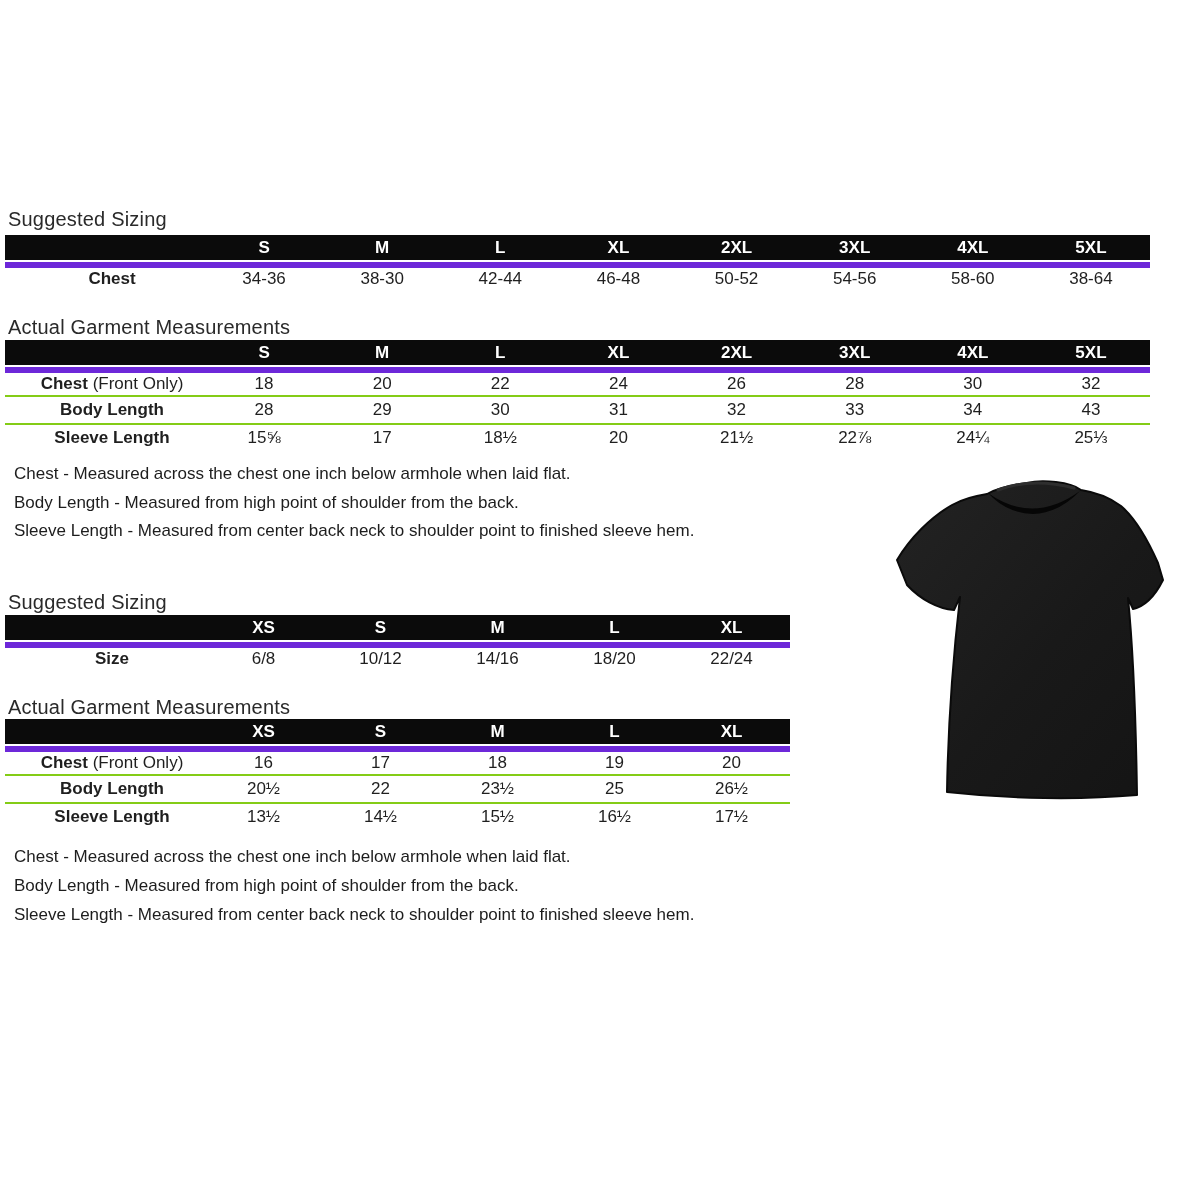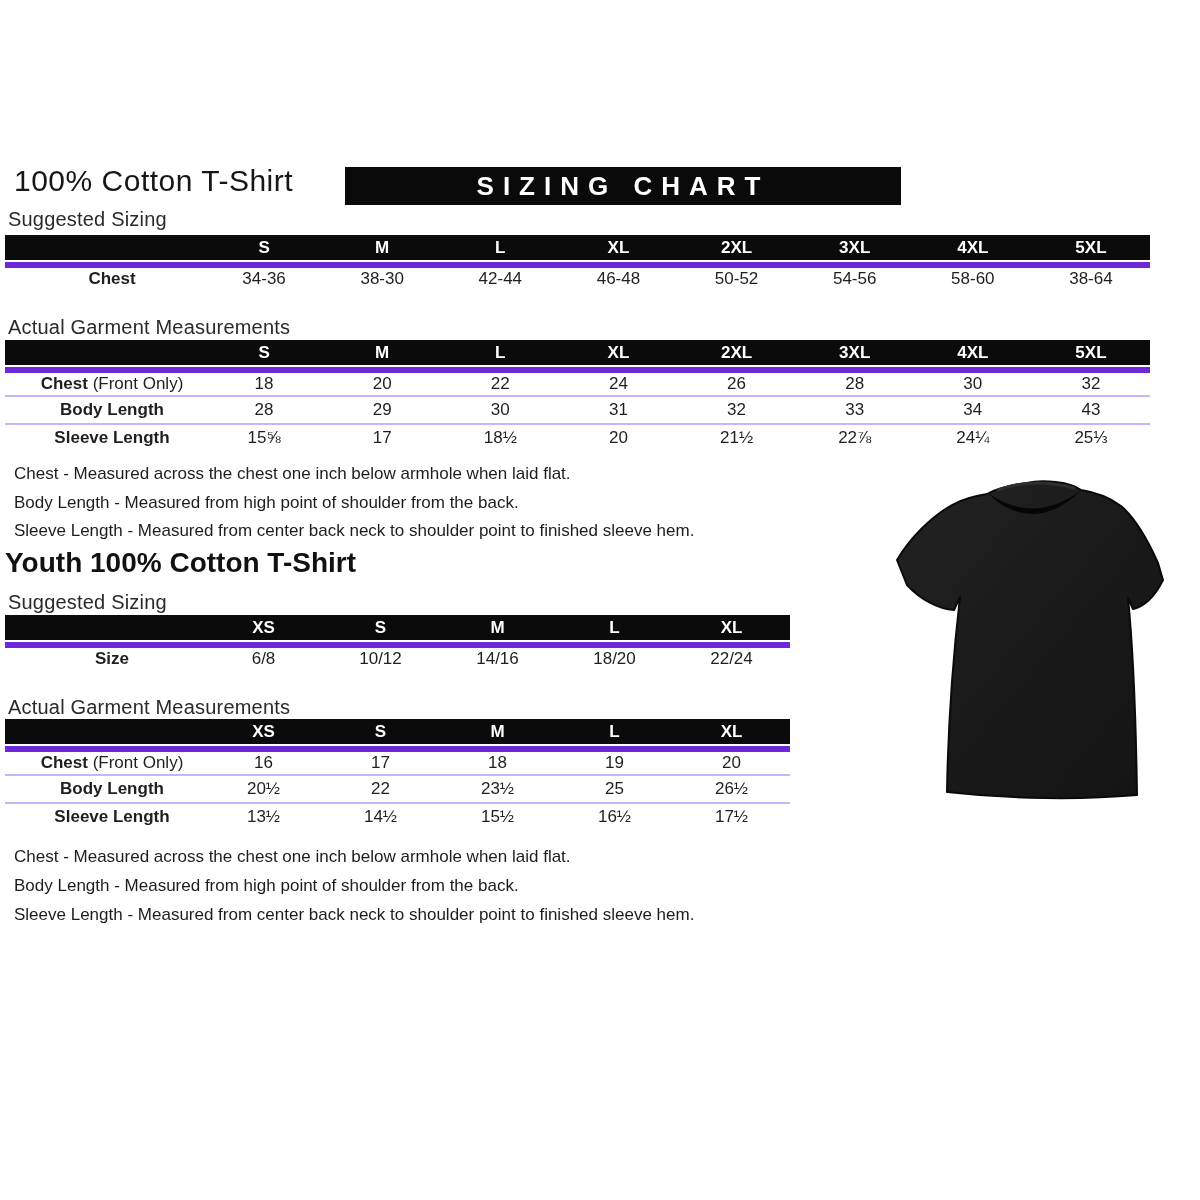--- a/index.html
+++ b/index.html
@@ -60,38 +60,36 @@
     border-bottom: 2px solid #ffffff;
     font-size: 17px;
   }
   table.size-table td {
     height: 28px;
     text-align: center;
     vertical-align: middle;
     color: #1f1f1f;
   }
   table.size-table tr.first-row td { border-top: 6px solid #6d28d9; }
-  table.size-table tr.lined td { border-top: 2px solid #c4b5fd; }
+  table.size-table tr.lined td { border-top: 2px solid #84cc16; }
   td.row-label, th.row-label { text-align: left; padding-left: 14px; }
   td.row-label { font-weight: 700; color: #111111; white-space: nowrap; }
   td.row-label .suffix { font-weight: 400; color: #1f1f1f; }
 
   .notes { font-size: 17px; line-height: 28.5px; color: #1d1d1d; }
   .notes div { white-space: nowrap; }
 
   .tshirt-wrap { left: 890px; top: 476px; width: 282px; height: 332px; }
 </style>
 </head>
 <body>
 
 <div class="canvas">
 
-  <div class="abs page-title">100% Cotton T-Shirt</div>
-
-  <div class="abs banner">SIZING CHART</div>
+
 
   <div class="abs section-label" style="left:8px; top:208px;">Suggested Sizing</div>
 
   <table class="abs size-table" style="left:5px; top:235px; width:1145px;">
     <colgroup>
         <col style="width:200px">
         <col>
         <col>
         <col>
         <col>
@@ -191,21 +189,20 @@
       </tr>
     </tbody>
   </table>
 
   <div class="abs notes" style="left:14px; top:460px;">
     <div>Chest - Measured across the chest one inch below armhole when laid flat.</div>
     <div>Body Length - Measured from high point of shoulder from the back.</div>
     <div>Sleeve Length - Measured from center back neck to shoulder point to finished sleeve hem.</div>
   </div>
 
-  <div class="abs youth-title">Youth 100% Cotton T-Shirt</div>
 
   <div class="abs section-label" style="left:8px; top:591px;">Suggested Sizing</div>
 
   <table class="abs size-table" style="left:5px; top:615px; width:785px;">
     <colgroup>
         <col style="width:200px">
         <col>
         <col>
         <col>
         <col>

